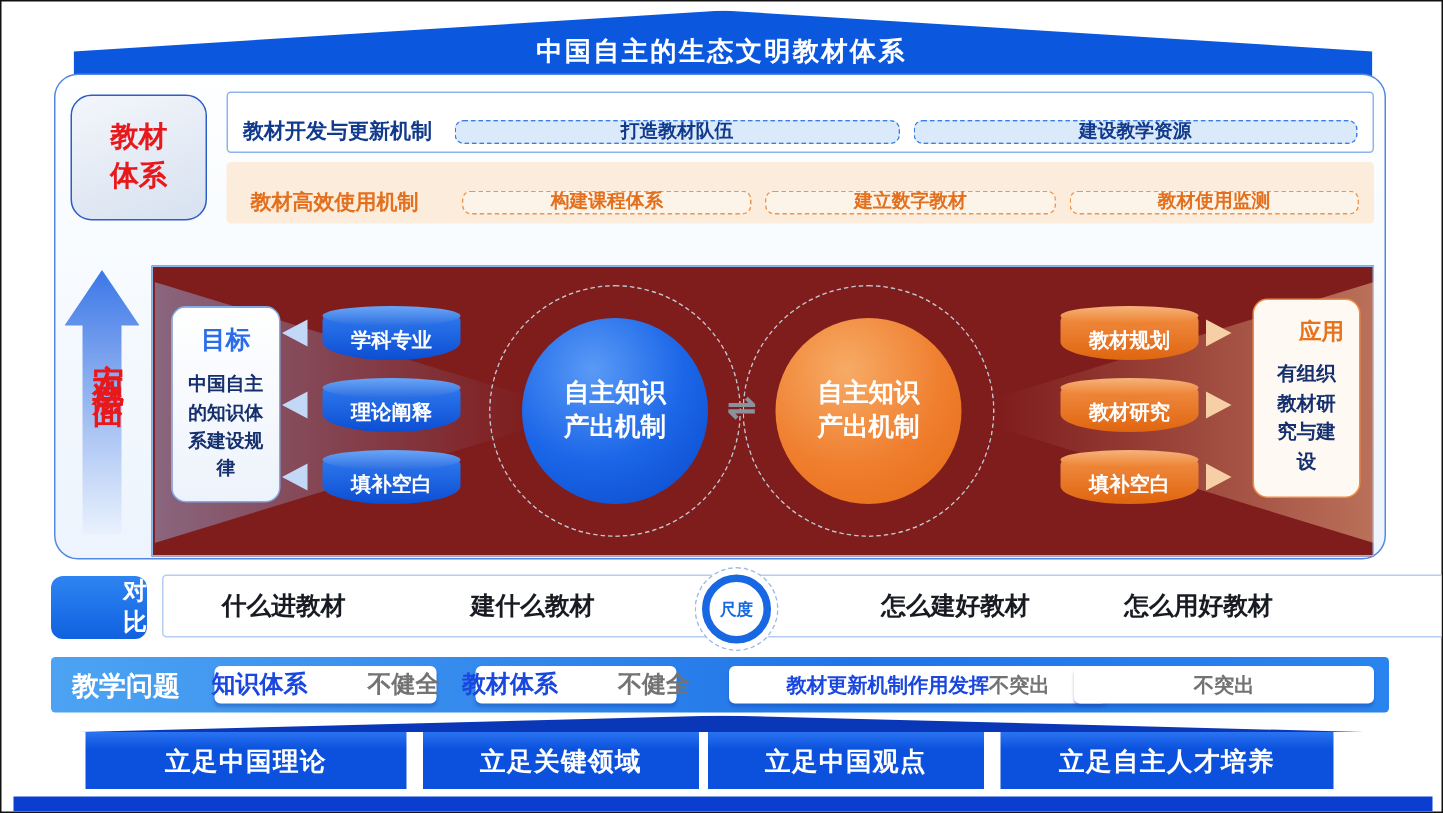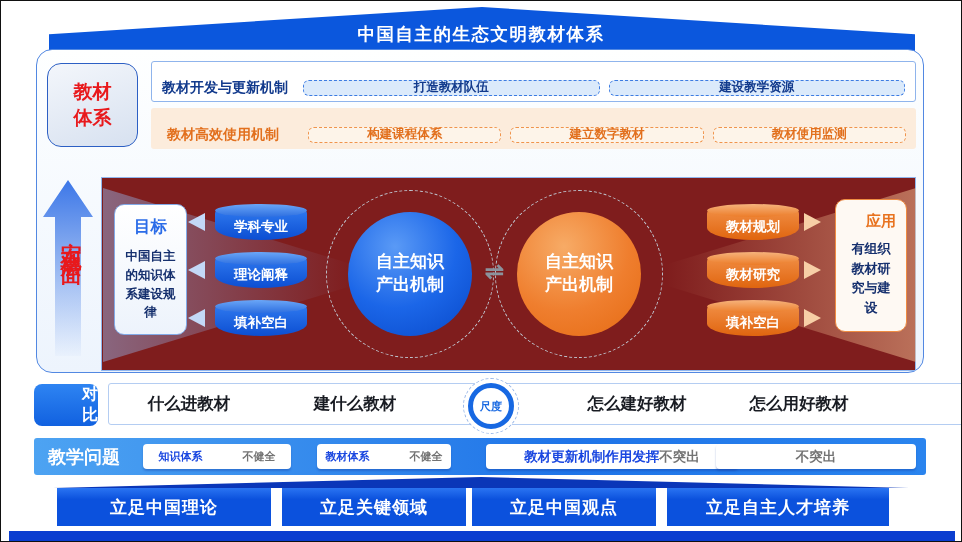--- a/index.html
+++ b/index.html
@@ -106,21 +106,21 @@
 
   
   .prob-bar { position:absolute; left:33px; top:437px; width:892px; height:37px; border-radius:3px;
           background:linear-gradient(90deg,#4da3f2 0%,#1f74e8 60%,#2a84ee 100%); }
   .prob-label { position:absolute; left:14px; top:0; height:100%; display:flex; align-items:center;
           color:#fff; font-size:18px; font-weight:700; }
   .prob-box { position:absolute; top:6px; height:25px; background:#fff; border-radius:4px;
           display:flex; align-items:center; justify-content:center; font-weight:800; white-space:nowrap;
           box-shadow:0 2px 2px rgba(20,60,160,0.35); color:#1a47e0; }
   .prob-box .hl { color:#737373; }
-  .prob-box.big { font-size:11px;gap:40px; }
+  .prob-box.big { font-size:16px;gap:40px; }
   .prob-box.small { font-size:13.5px; }
 
   
   .found-peak { position:absolute; left:52px; top:476px; width:856px; height:11px; background:#0a36b8;
           clip-path:polygon(50% 0, 100% 100%, 0 100%); }
   .found-box { position:absolute; top:487px; height:38px; display:flex; align-items:center;
           justify-content:center; color:#fff; font-size:17px; font-weight:800; letter-spacing:1px;
           background:linear-gradient(180deg,#2a74f2 0%,#0b51dd 30%,#0b51dd 100%); }
   .bottom-bar { position:absolute; left:8px; top:530px; width:946px; height:10px; background:#0b3ed0; }
 </style>

